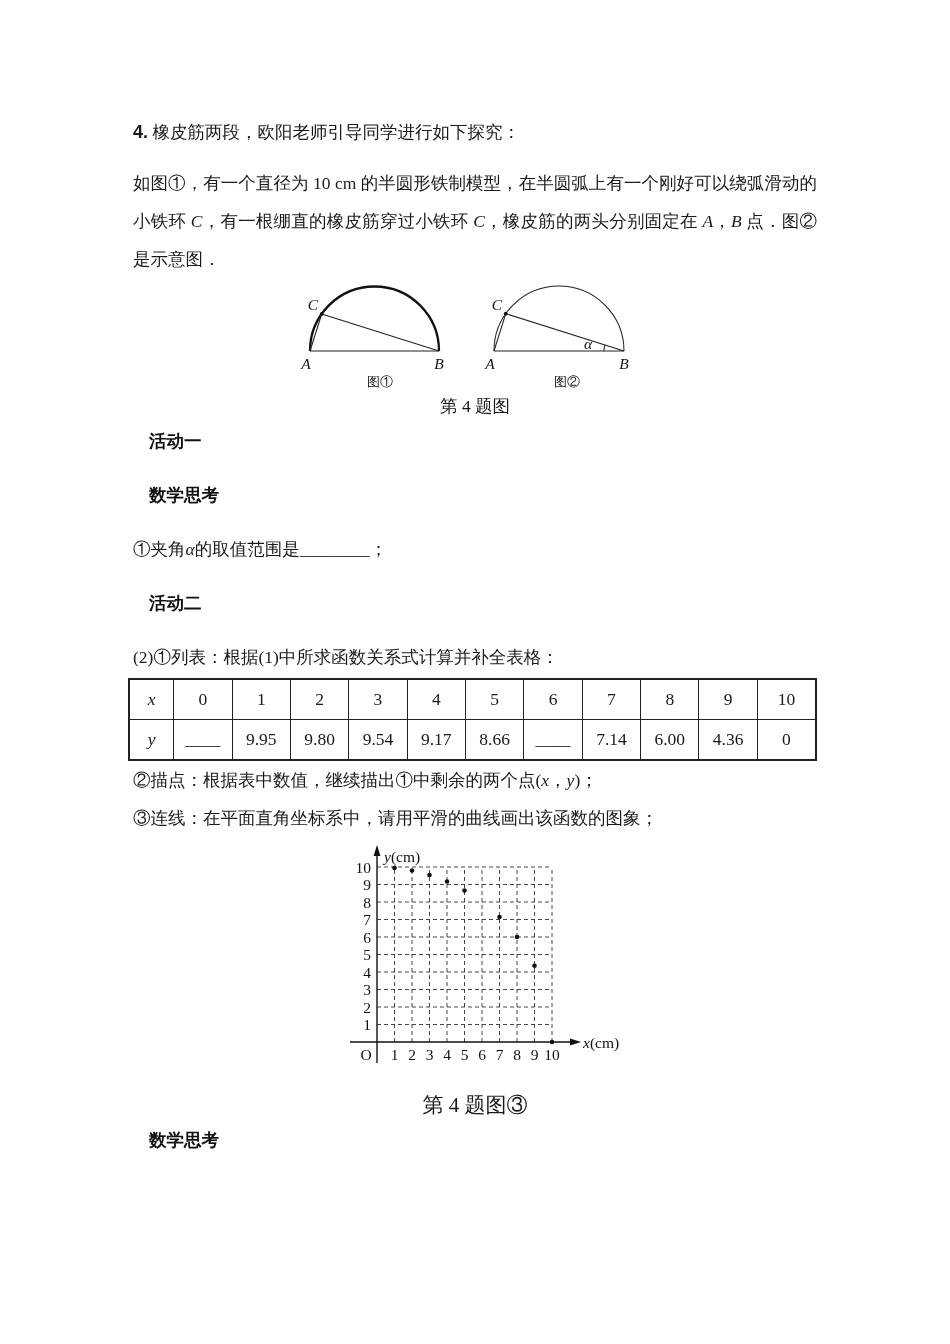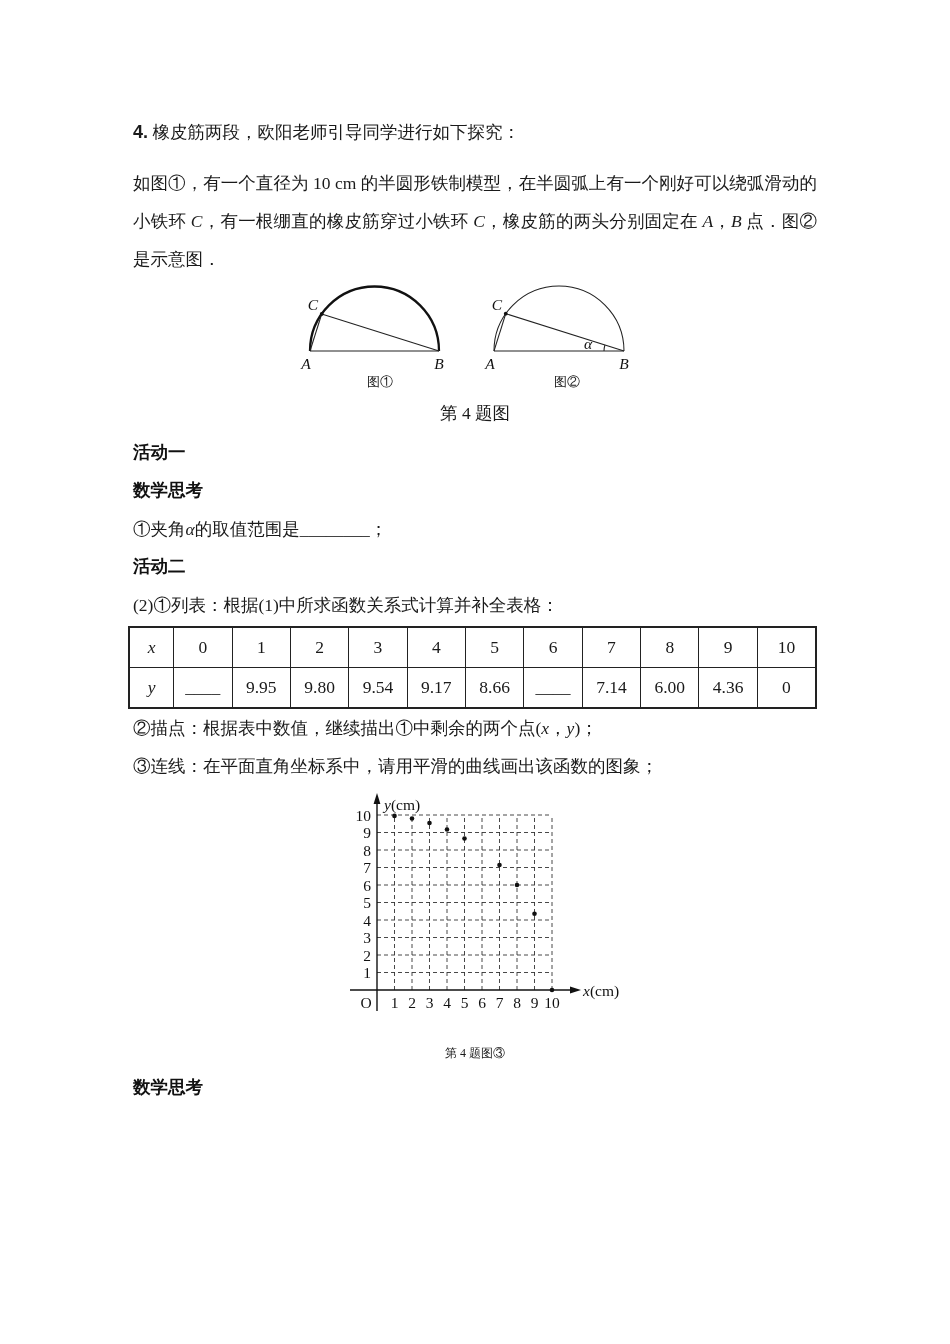--- a/index.html
+++ b/index.html
@@ -3,43 +3,43 @@
 <meta charset="utf-8">
 <style>
   html,body{margin:0;padding:0;}
   body{
     width:950px;height:1344px;background:#ffffff;overflow:hidden;
     font-family:"Liberation Serif","DejaVu Serif",serif;color:#1a1a1a;
   }
   .content{padding:113px 133px 0 133px;width:684px;}
   .line{margin:0;font-size:17.5px;line-height:38px;}
   .para{text-align:justify;margin-top:13px;}
-  .heading{font-family:Liberation Mono, monospace;font-weight:bold;
-    font-size:17.5px;line-height:38px;margin:0;color:#111;}
+  .heading{font-family:Liberation Serif, serif;font-weight:bold;
+    font-size:17.5px;line-height:38px;margin:16px;color:#111;}
   .it{font-style:italic;}
   b.qnum{font-family:"Liberation Sans","DejaVu Sans",sans-serif;font-size:18px;}
   .figures-row{display:flex;justify-content:center;align-items:flex-end;gap:4px;margin-top:0;}
   .fig{display:flex;flex-direction:column;align-items:center;}
   .figcap{font-size:13px;line-height:20px;text-align:center;}
-  .center-cap{font-size:17.5px;line-height:20px;text-align:center;margin:11px;}
+  .center-cap{font-size:17.5px;line-height:20px;text-align:center;margin:4px;}
   .thin{stroke:#222;stroke-width:1.05;fill:none;}
   .thick{stroke:#111;stroke-width:2.3;fill:none;}
   .flabel{font:italic 15.5px "Liberation Serif","DejaVu Serif",serif;fill:#111;text-anchor:middle;}
   table.dtable{border-collapse:collapse;margin:2px 0 0 -5px;}
   table.dtable td{
     border:1.6px solid #222;text-align:center;font-size:17.5px;
     width:58px;height:39px;padding:0;
   }
   table.dtable td.hcol{width:44px;font-style:italic;}
   table.dtable{border:2px solid #222;}
   .chart-wrap{margin:0 0 0 199px;}
   .grid{stroke:#333;stroke-width:0.9;stroke-dasharray:4 3;fill:none;}
   .axis{stroke:#111;stroke-width:1.4;fill:none;}
   .tick{font:15.5px "Liberation Serif","DejaVu Serif",serif;fill:#111;}
-  .chart-caption{font-size:12px;line-height:28px;text-align:center;margin:0;}
+  .chart-caption{font-size:21px;line-height:28px;text-align:center;margin:0;}
   .mt2{margin-top:2px;}
   .mt6{margin-top:6px;}
 </style>
 </head>
 <body>
 
 <div class="content">
 
   <p class="line"><b class="qnum">4.</b> <span>橡皮筋两段，欧阳老师引导同学进行如下探究：</span></p>
 

